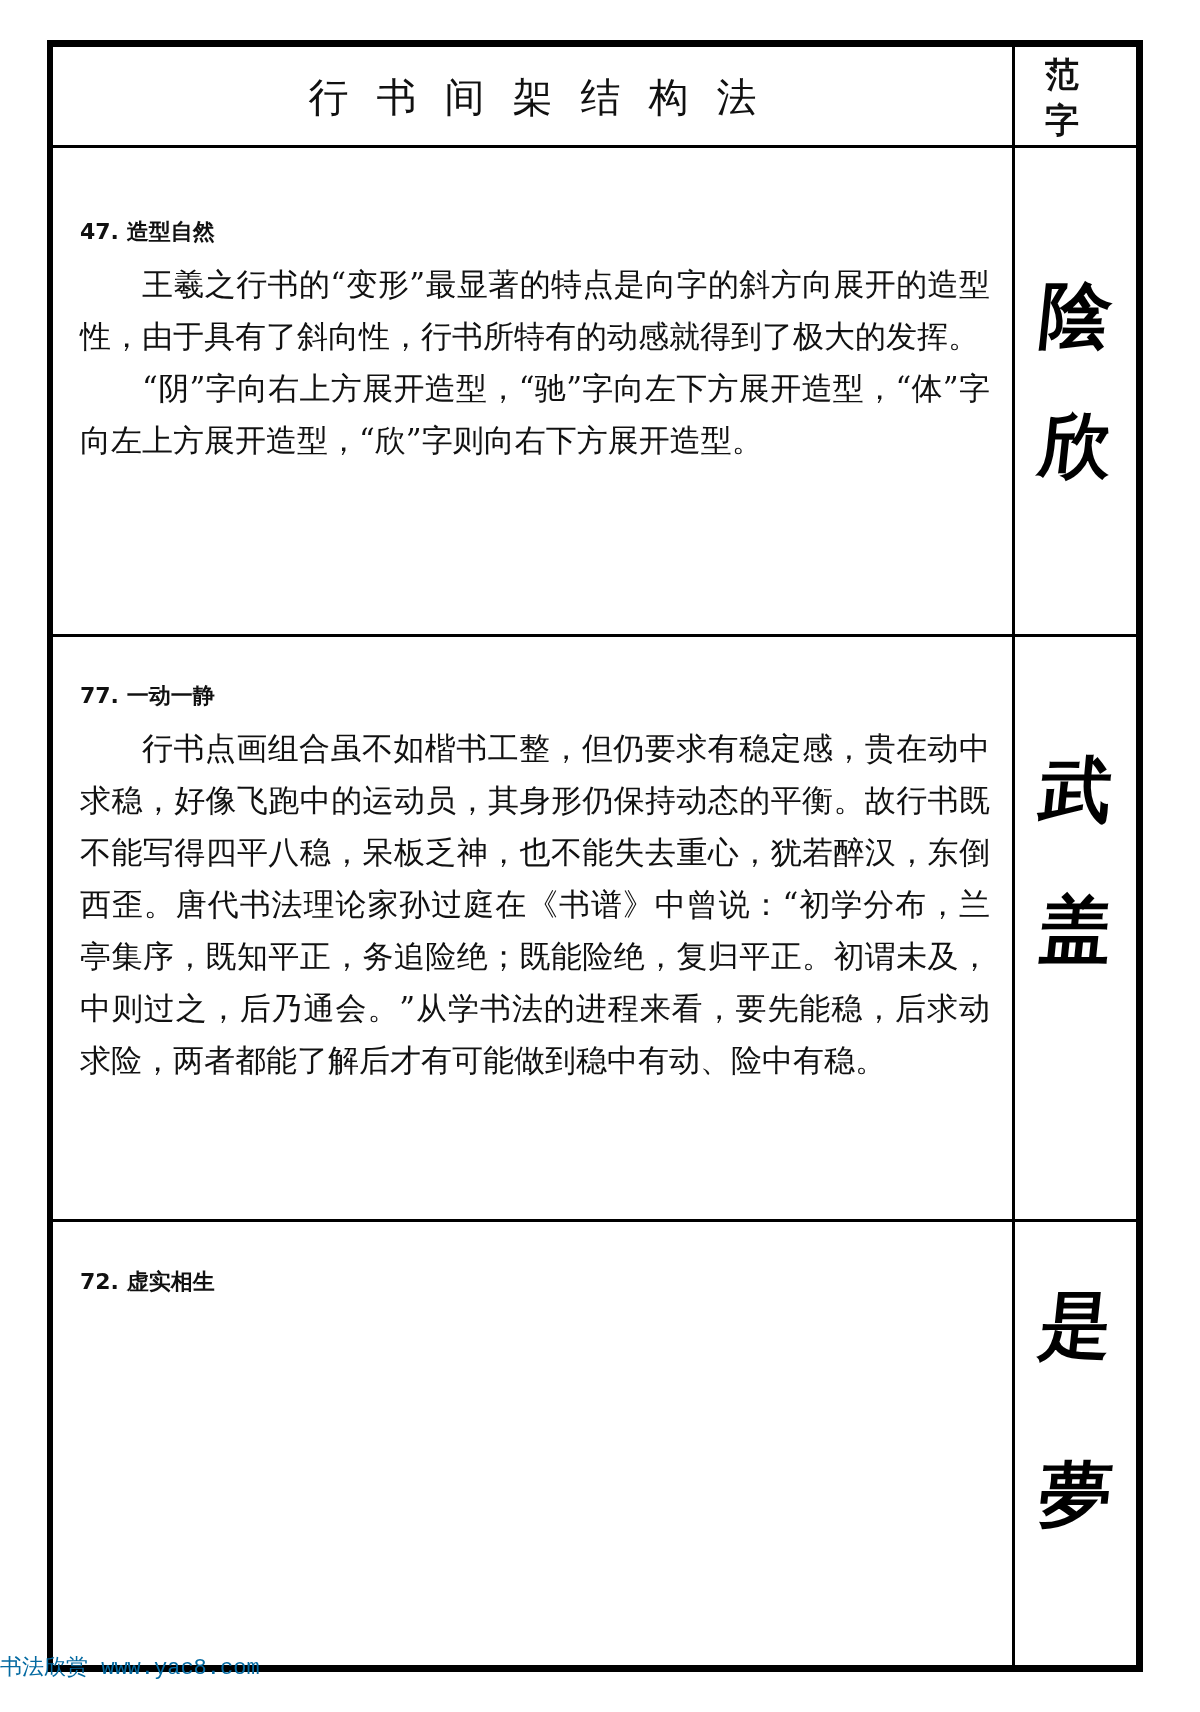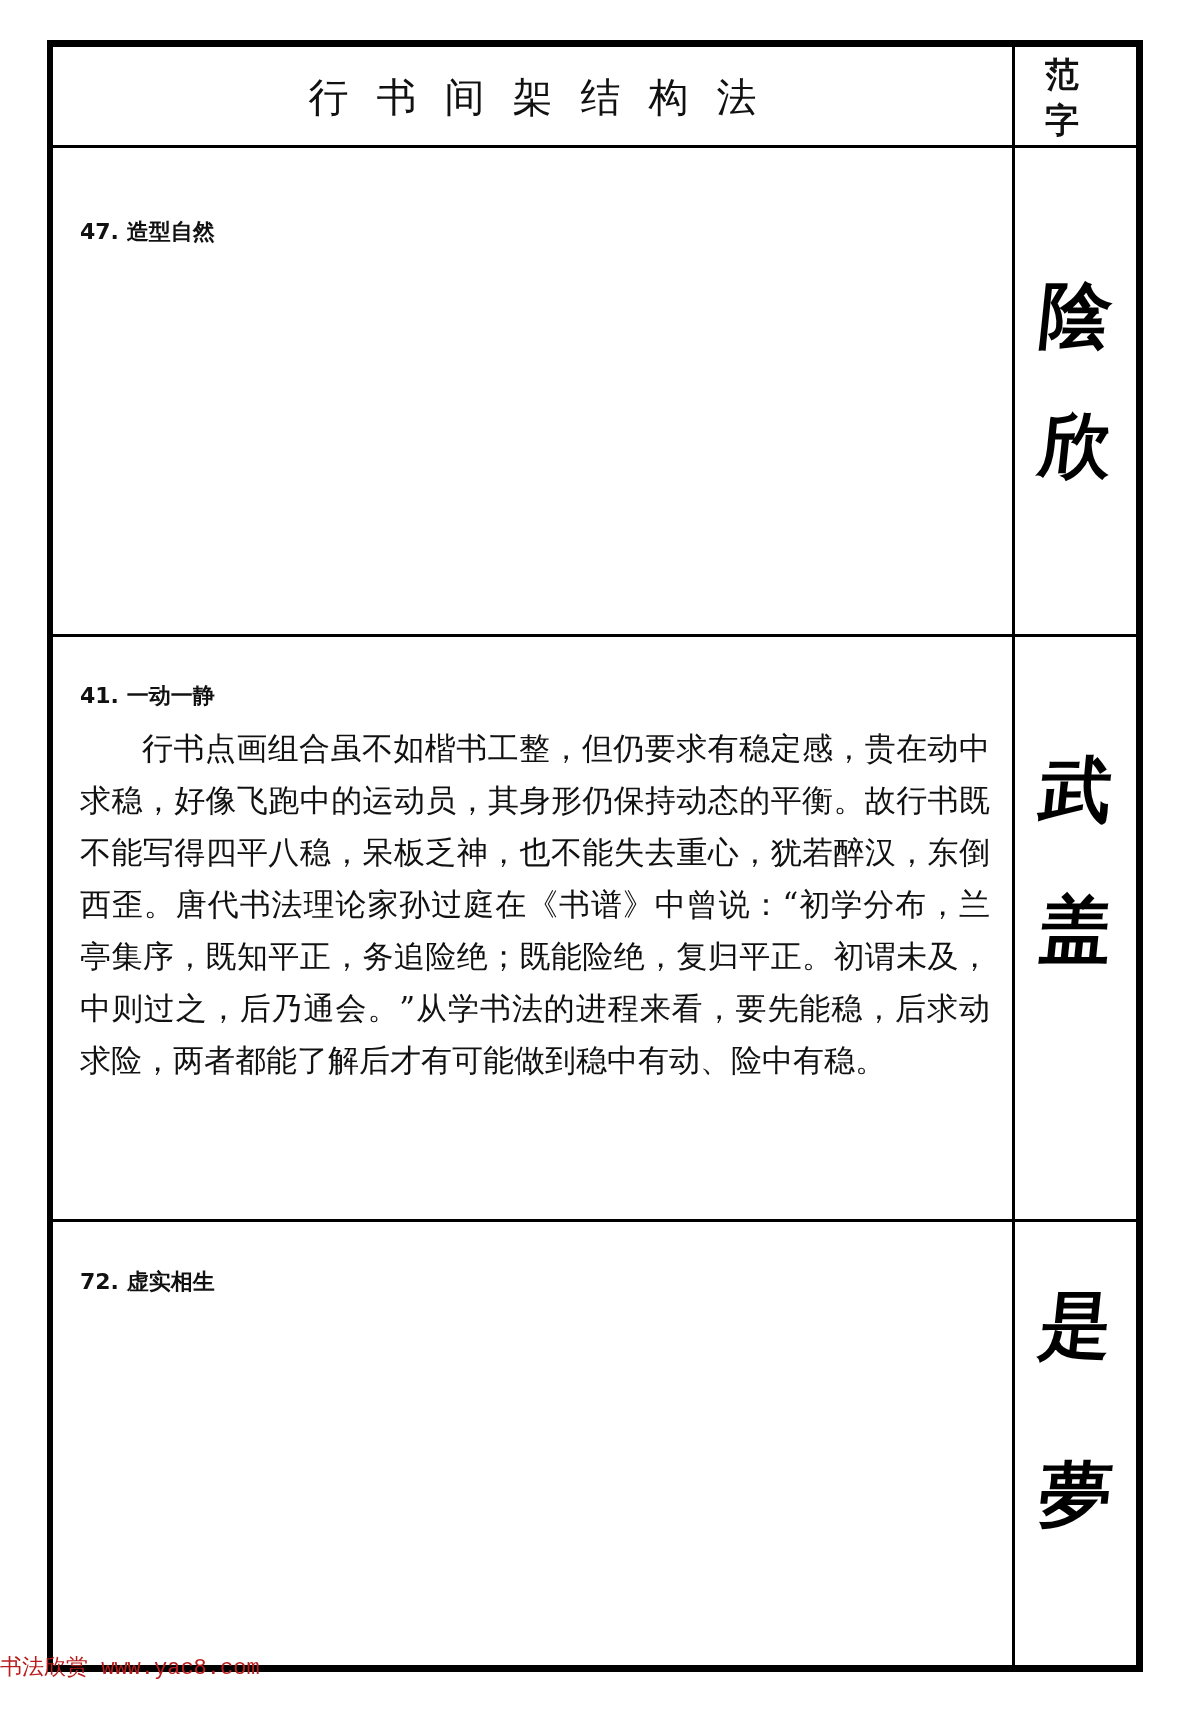--- a/index.html
+++ b/index.html
@@ -108,47 +108,51 @@
       line-height: 90px;
       color: #000;
       transform: skewX(-6deg);
     }
     .watermark {
       position: absolute;
       left: 0px;
       top: 1654px;
       font-family: "Liberation Mono", "DejaVu Sans Mono", monospace;
       font-size: 22px;
-      color: #b91c1c;
+      color: #0369a1;
       white-space: nowrap;
       line-height: 30px;
     }
   </style>
 </head>
 <body>
 
 <div class="page-frame"></div>
 <div class="col-divider"></div>
 <div class="h-rule" style="top:145px;"></div>
 <div class="h-rule" style="top:634px;"></div>
 <div class="h-rule" style="top:1219px;"></div>
 
 <div class="header-title">行书间架结构法</div>
 <div class="header-side">范字</div>
 
 <div class="section" style="top:212px;">
   <h2 class="section-heading">47. 造型自然</h2>
+  <div class="section-body">
+    <p>王羲之行书的“变形”最显著的特点是向字的斜方向展开的造型性，由于具有了斜向性，行书所特有的动感就得到了极大的发挥。</p>
+    <p>“阴”字向右上方展开造型，“驰”字向左下方展开造型，“体”字向左上方展开造型，“欣”字则向右下方展开造型。</p>
+  </div>
 </div>
 <div class="sample-col" style="top:270px;">
   <div class="sample-char">陰</div>
   <div class="sample-char" style="margin-top:40px;">欣</div>
 </div>
 
 <div class="section" style="top:676px;">
-  <h2 class="section-heading">41. 一动一静</h2>
+  <h2 class="section-heading">77. 一动一静</h2>
   <div class="section-body">
     <p>行书点画组合虽不如楷书工整，但仍要求有稳定感，贵在动中求稳，好像飞跑中的运动员，其身形仍保持动态的平衡。故行书既不能写得四平八稳，呆板乏神，也不能失去重心，犹若醉汉，东倒西歪。唐代书法理论家孙过庭在《书谱》中曾说：“初学分布，兰亭集序，既知平正，务追险绝；既能险绝，复归平正。初谓未及，中则过之，后乃通会。”从学书法的进程来看，要先能稳，后求动求险，两者都能了解后才有可能做到稳中有动、险中有稳。</p>
   </div>
 </div>
 <div class="sample-col" style="top:745px;">
   <div class="sample-char">武</div>
   <div class="sample-char" style="margin-top:50px;">盖</div>
 </div>
 
 <div class="section" style="top:1262px;">

